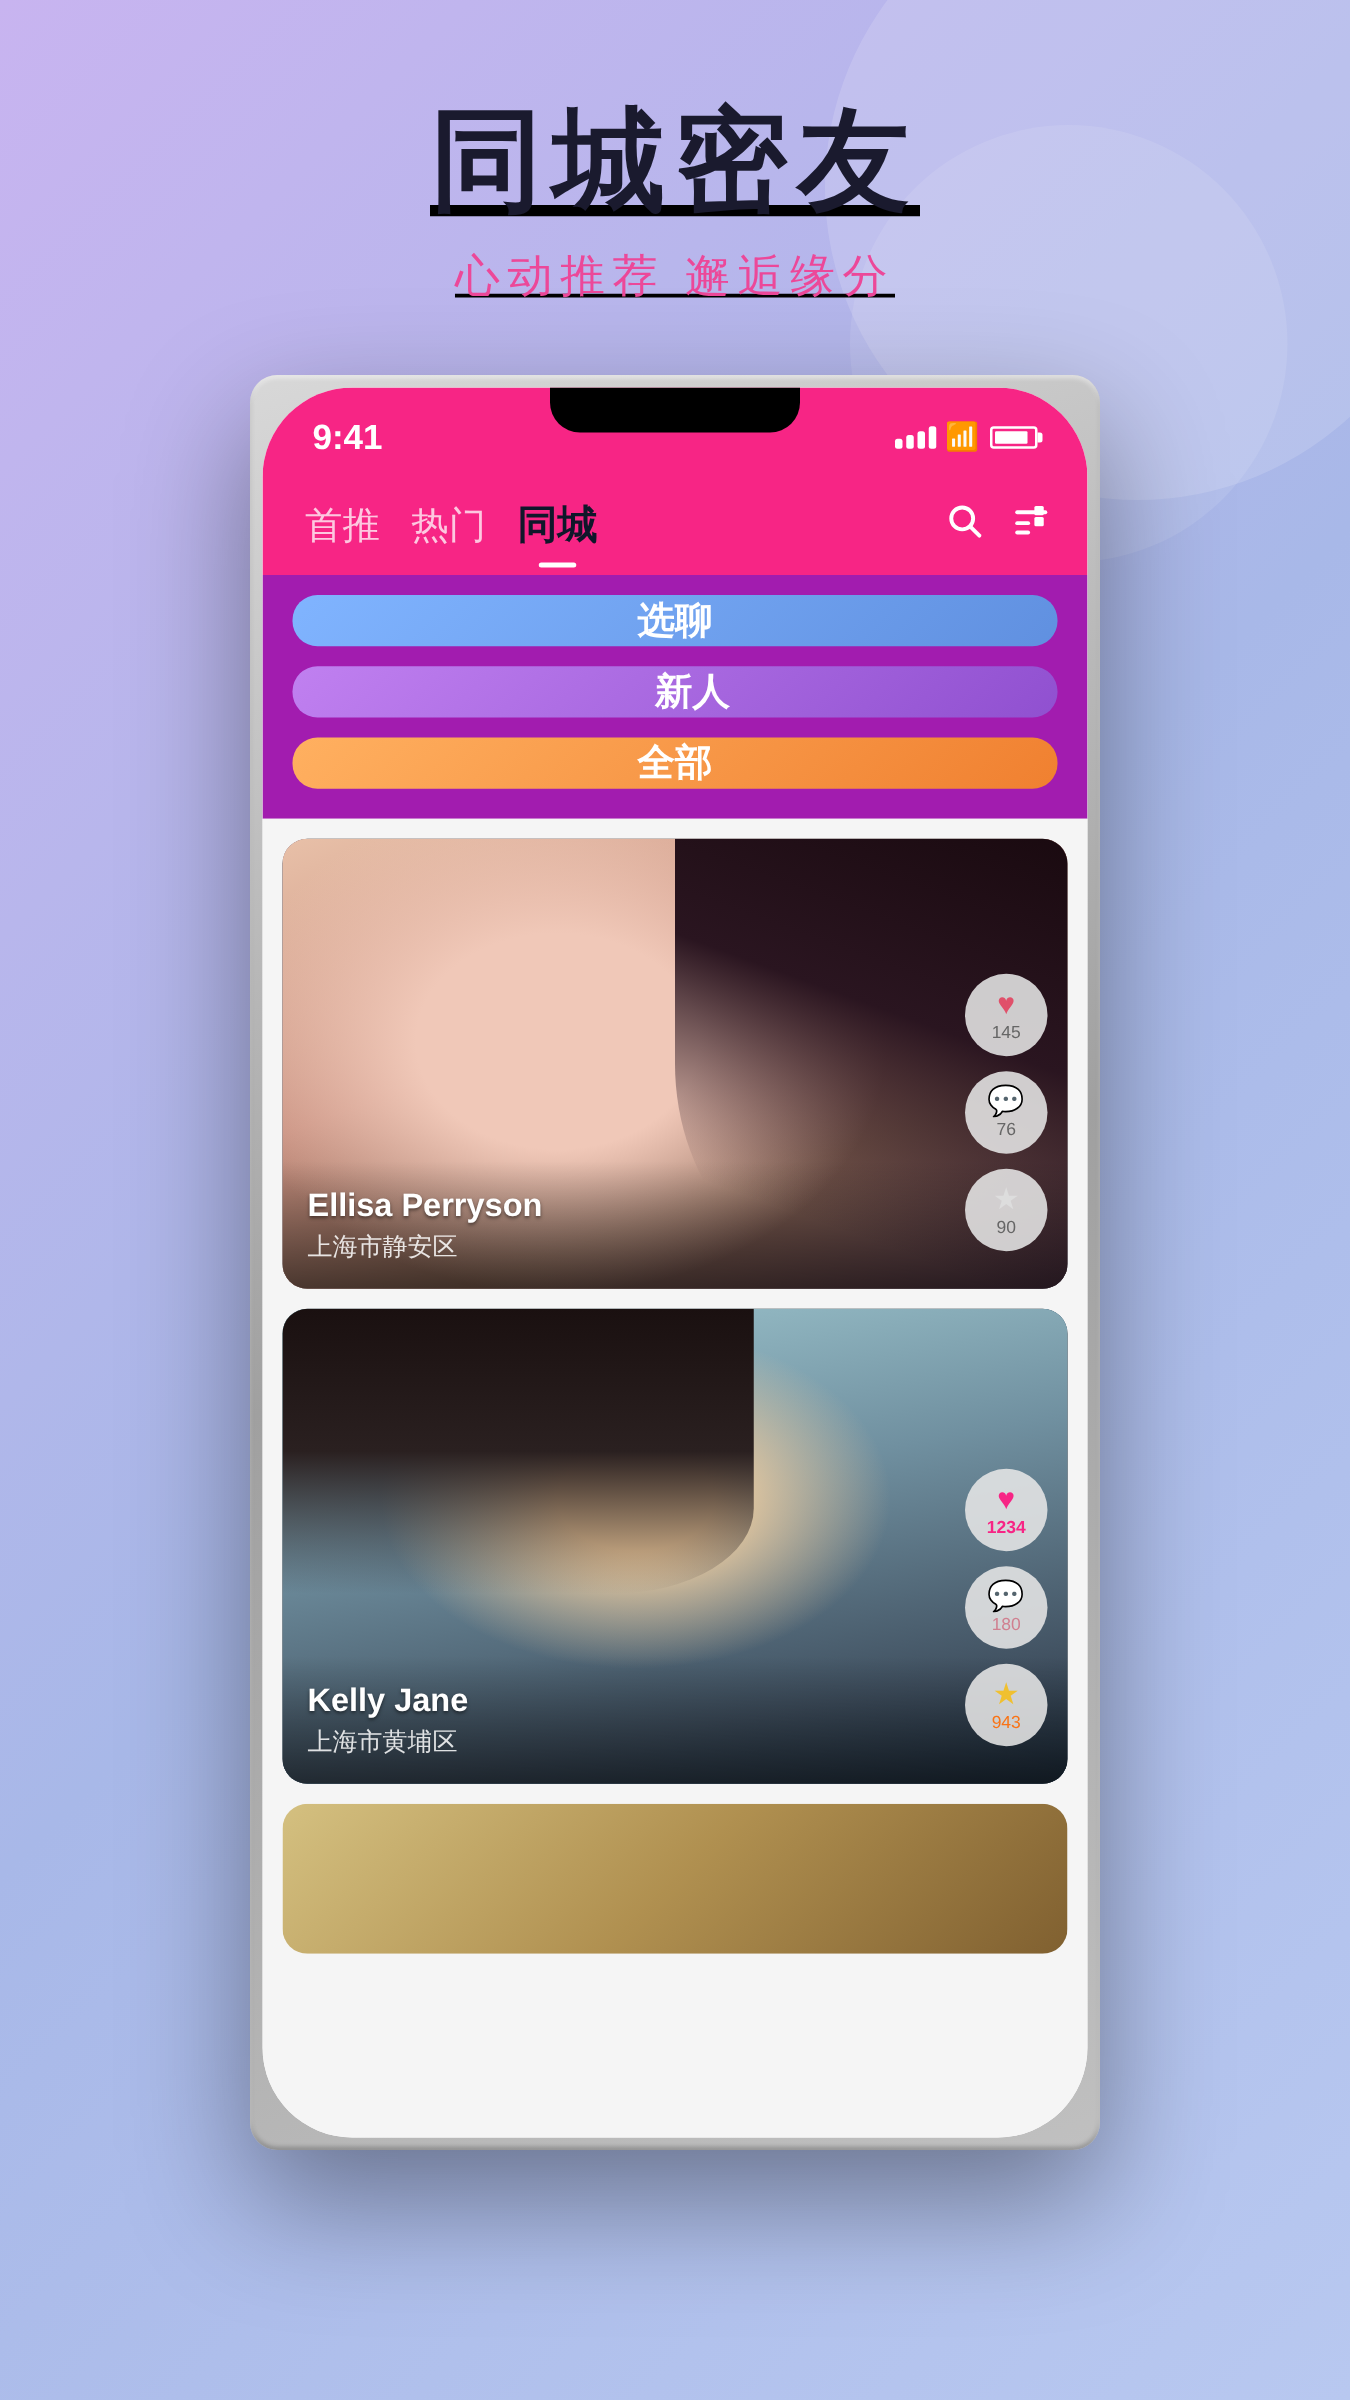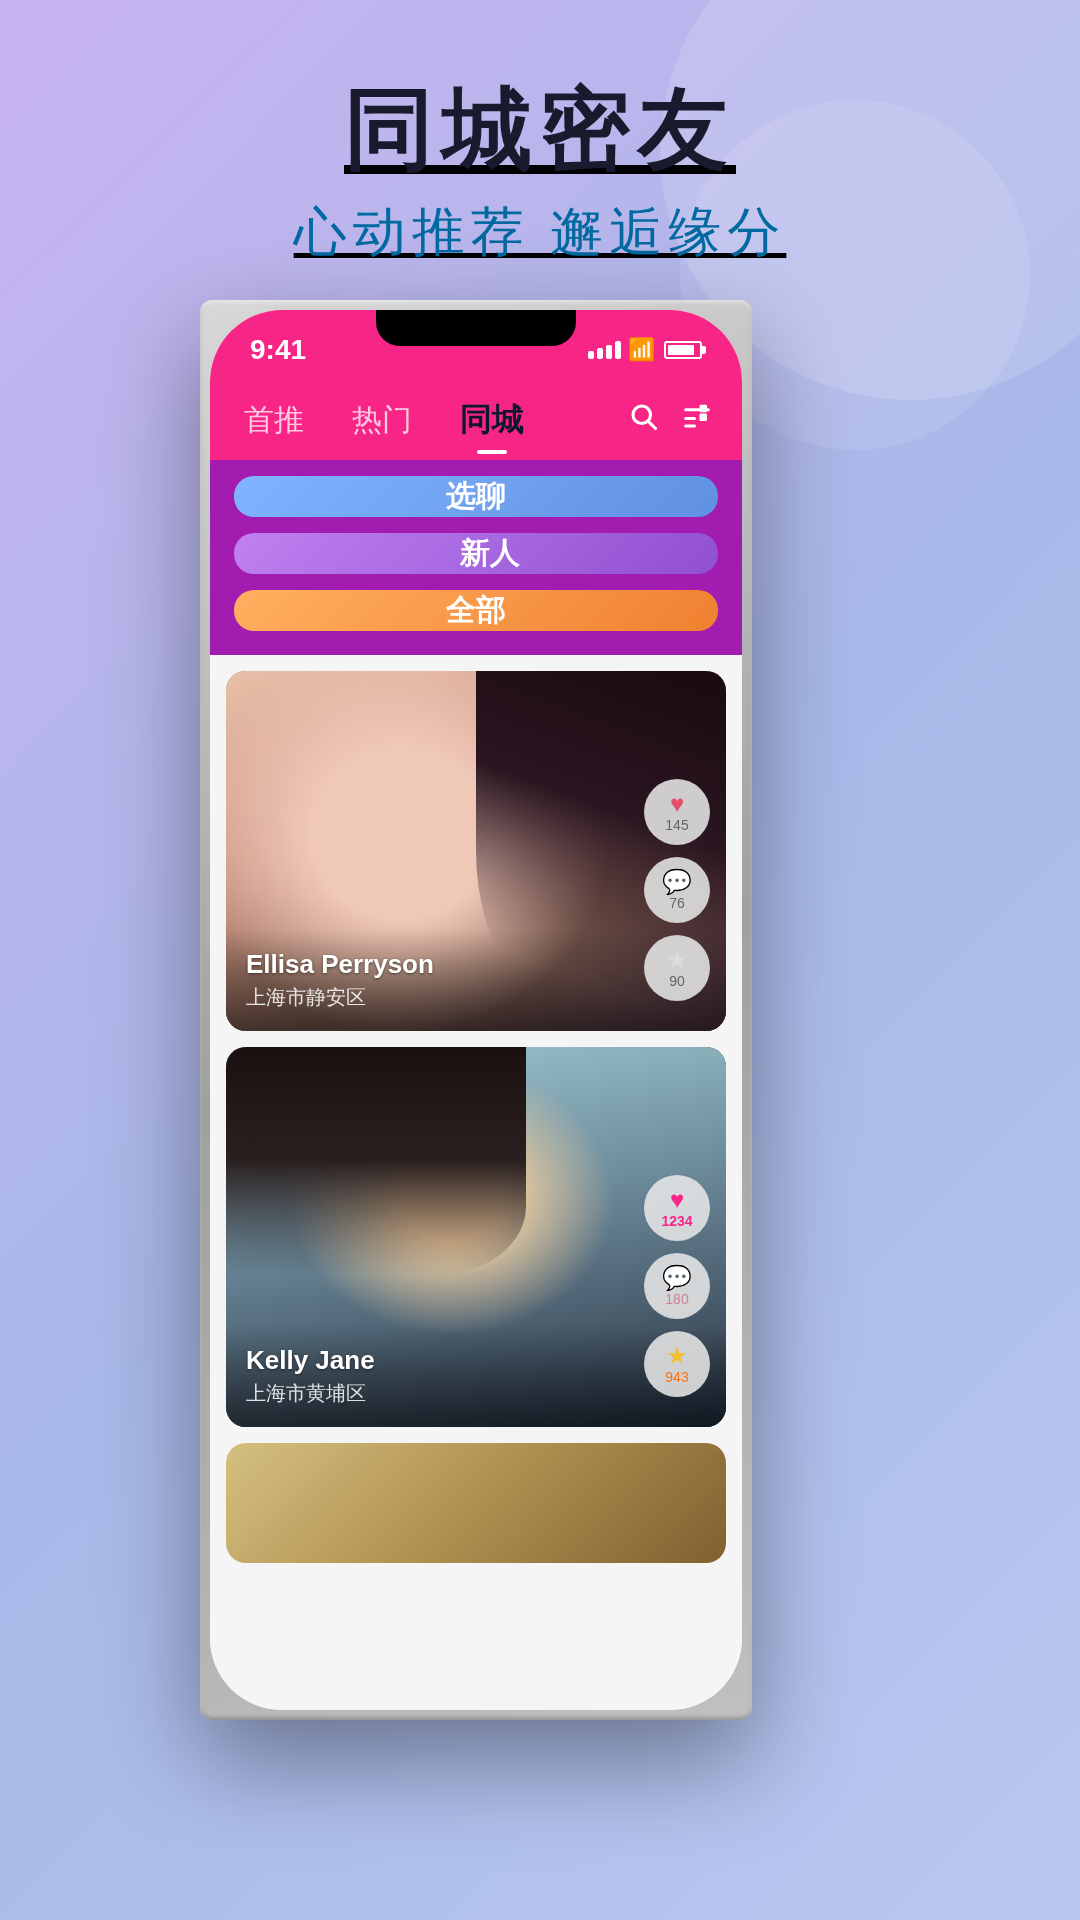--- a/index.html
+++ b/index.html
@@ -48,40 +48,40 @@
 
     .main-title {
       font-size: 90px;
       font-weight: 900;
       color: #1a1a2e;
       letter-spacing: 8px;
       line-height: 1.1;
     }
 
     .sub-title {
-      font-size: 53px;
-      color: #0369a1;
+      font-size: 36px;
+      color: #ec4899;
       margin-top: 18px;
       letter-spacing: 6px;
     }
 
     
     .phone-wrapper {
       position: absolute;
       top: 300px;
       left: 50%;
       transform: translateX(-50%);
       width: 680px;
       height: 1480px;
     }
 
     .phone-outer {
-      width: 552px;
+      width: 680px;
       height: 1420px;
-      border-radius: 12px;
+      border-radius: 22px;
       background: linear-gradient(160deg, #d8d8d8 0%, #a0a0a0 50%, #c0c0c0 100%);
       padding: 10px;
       box-shadow:
         0 40px 100px rgba(0,0,0,0.4),
         inset 0 2px 4px rgba(255,255,255,0.6),
         inset 0 -2px 4px rgba(0,0,0,0.3);
       position: relative;
     }
 
     .phone-inner {
@@ -181,21 +181,21 @@
       background: #f72585;
       display: flex;
       align-items: center;
       padding: 0 30px;
       height: 80px;
       justify-content: space-between;
     }
 
     .nav-left {
       display: flex;
-      gap: 40px;
+      gap: 17px;
       align-items: center;
     }
 
     .nav-tab {
       color: rgba(255,255,255,0.75);
       font-size: 30px;
       font-weight: 500;
       padding: 8px 4px;
       cursor: pointer;
       position: relative;

